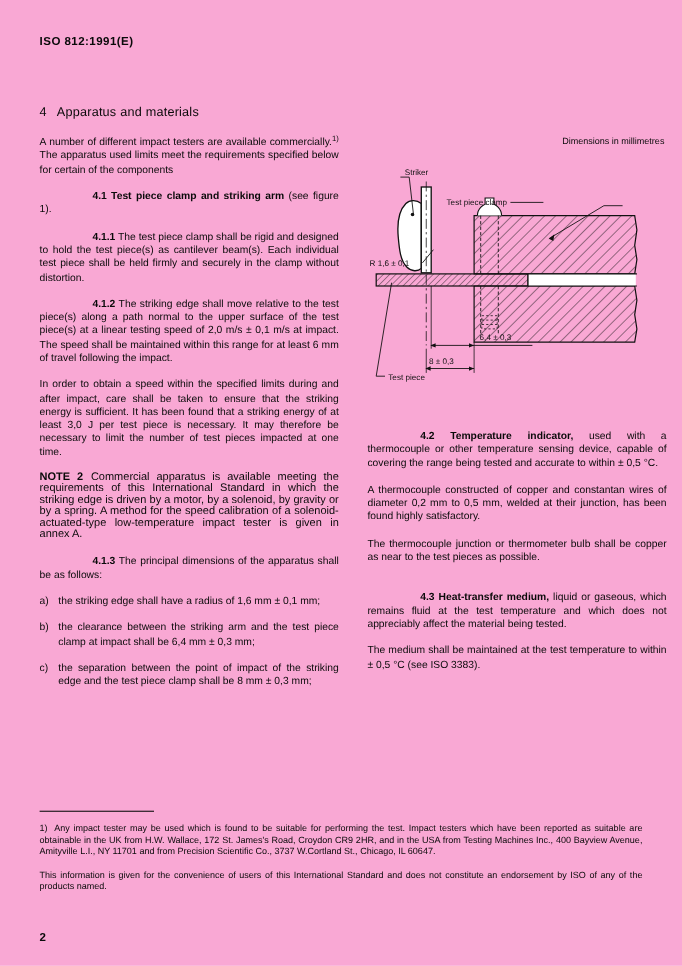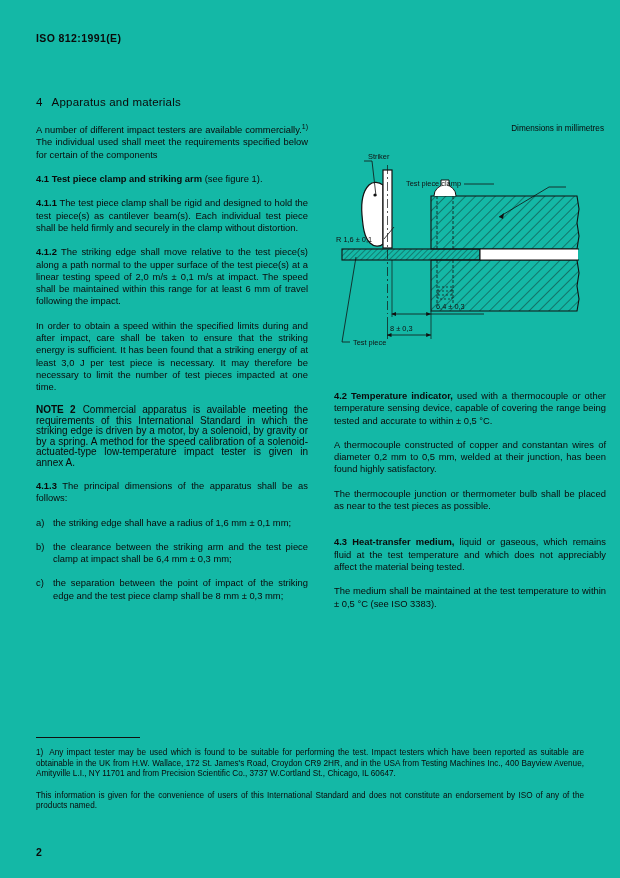--- a/index.html
+++ b/index.html
@@ -14,21 +14,21 @@
     position: relative;
     font-family: "Liberation Sans", sans-serif;
     color: #0a0a0a;
     overflow: hidden;
   }
   .page {
     position: absolute;
     inset: 0;
     width: 620px;
     height: 878px;
-    background: #14b8a6;
+    background: #f9a8d4;
   }
 
   
   .running-head {
     position: absolute;
     left: 36px;
     top: 32px;
     font-size: 10.5px;
     font-weight: bold;
     letter-spacing: 0.4px;
@@ -61,21 +61,21 @@
     -webkit-hyphens: none;
     hyphens: none;
   }
   p.note {
     font-size: 10px;
     line-height: 10.4px;
     margin: 0 0 12px 0;
     text-align: justify;
   }
   p.note .lead { font-weight: bold; margin-right: 7px; }
-  .runin { font-weight: bold; }
+  .runin { font-weight: bold; margin-left: 48px; }
   .sup { font-size: 7px; vertical-align: super; }
 
   ul.dimlist {
     list-style: none;
     margin: 0;
     padding: 0;
   }
   ul.dimlist li {
     font-size: 9.4px;
     line-height: 12.3px;
@@ -157,21 +157,21 @@
 <div class="page">
 
   <div class="running-head">ISO 812:1991(E)</div>
 
   <div class="col col-left">
 
     <h2 class="section-title">
       <span class="num">4</span><span>Apparatus and materials</span>
     </h2>
 
-    <p class="body"><span>A number of different impact testers are available commercially.</span><span class="sup">1)</span><span> The individual used shall meet the requirements specified below for certain of the components</span></p>
+    <p class="body"><span>A number of different impact testers are available commercially.</span><span class="sup">1)</span><span> The apparatus used limits meet the requirements specified below for certain of the components</span></p>
 
     <p class="body"><span class="runin">4.1  Test piece clamp and striking arm</span><span> (see figure 1).</span></p>
 
     <p class="body"><span class="runin">4.1.1</span><span> The test piece clamp shall be rigid and designed to hold the test piece(s) as cantilever beam(s). Each individual test piece shall be held firmly and securely in the clamp without distortion.</span></p>
 
     <p class="body"><span class="runin">4.1.2</span><span> The striking edge shall move relative to the test piece(s) along a path normal to the upper surface of the test piece(s) at a linear testing speed of 2,0 m/s ± 0,1 m/s at impact. The speed shall be maintained within this range for at least 6 mm of travel following the impact.</span></p>
 
     <p class="body">In order to obtain a speed within the specified limits during and after impact, care shall be taken to ensure that the striking energy is sufficient. It has been found that a striking energy of at least 3,0 J per test piece is necessary. It may therefore be necessary to limit the number of test pieces impacted at one time.</p>
 
     <p class="note"><span class="lead">NOTE 2</span><span>Commercial apparatus is available meeting the requirements of this International Standard in which the striking edge is driven by a motor, by a solenoid, by gravity or by a spring. A method for the speed calibration of a solenoid-actuated-type low-temperature impact tester is given in annex A.</span></p>
@@ -280,21 +280,21 @@
     </svg>
   </div>
 
 
   <div class="col col-right" style="top:390px;">
 
     <p class="body"><span class="runin">4.2  Temperature indicator,</span><span> used with a thermocouple or other temperature sensing device, capable of covering the range being tested and accurate to within ± 0,5 °C.</span></p>
 
     <p class="body">A thermocouple constructed of copper and constantan wires of diameter 0,2 mm to 0,5 mm, welded at their junction, has been found highly satisfactory.</p>
 
-    <p class="body">The thermocouple junction or thermometer bulb shall be placed as near to the test pieces as possible.</p>
+    <p class="body">The thermocouple junction or thermometer bulb shall be copper as near to the test pieces as possible.</p>
 
     <p class="body" style="margin-top:24px;"><span class="runin">4.3  Heat-transfer medium,</span><span> liquid or gaseous, which remains fluid at the test temperature and which does not appreciably affect the material being tested.</span></p>
 
     <p class="body">The medium shall be maintained at the test temperature to within ± 0,5 °C (see ISO 3383).</p>
   </div>
 
   <div class="footnote-rule"></div>
   <div class="footnotes">
     <p class="footnote"><span class="fnmark">1)</span><span>Any impact tester may be used which is found to be suitable for performing the test. Impact testers which have been reported as suitable are obtainable in the UK from H.W. Wallace, 172 St. James's Road, Croydon CR9 2HR, and in the USA from Testing Machines Inc., 400 Bayview Avenue, Amityville L.I., NY 11701 and from Precision Scientific Co., 3737 W.Cortland St., Chicago, IL 60647.</span></p>
     <p class="footnote">This information is given for the convenience of users of this International Standard and does not constitute an endorsement by ISO of any of the products named.</p>

